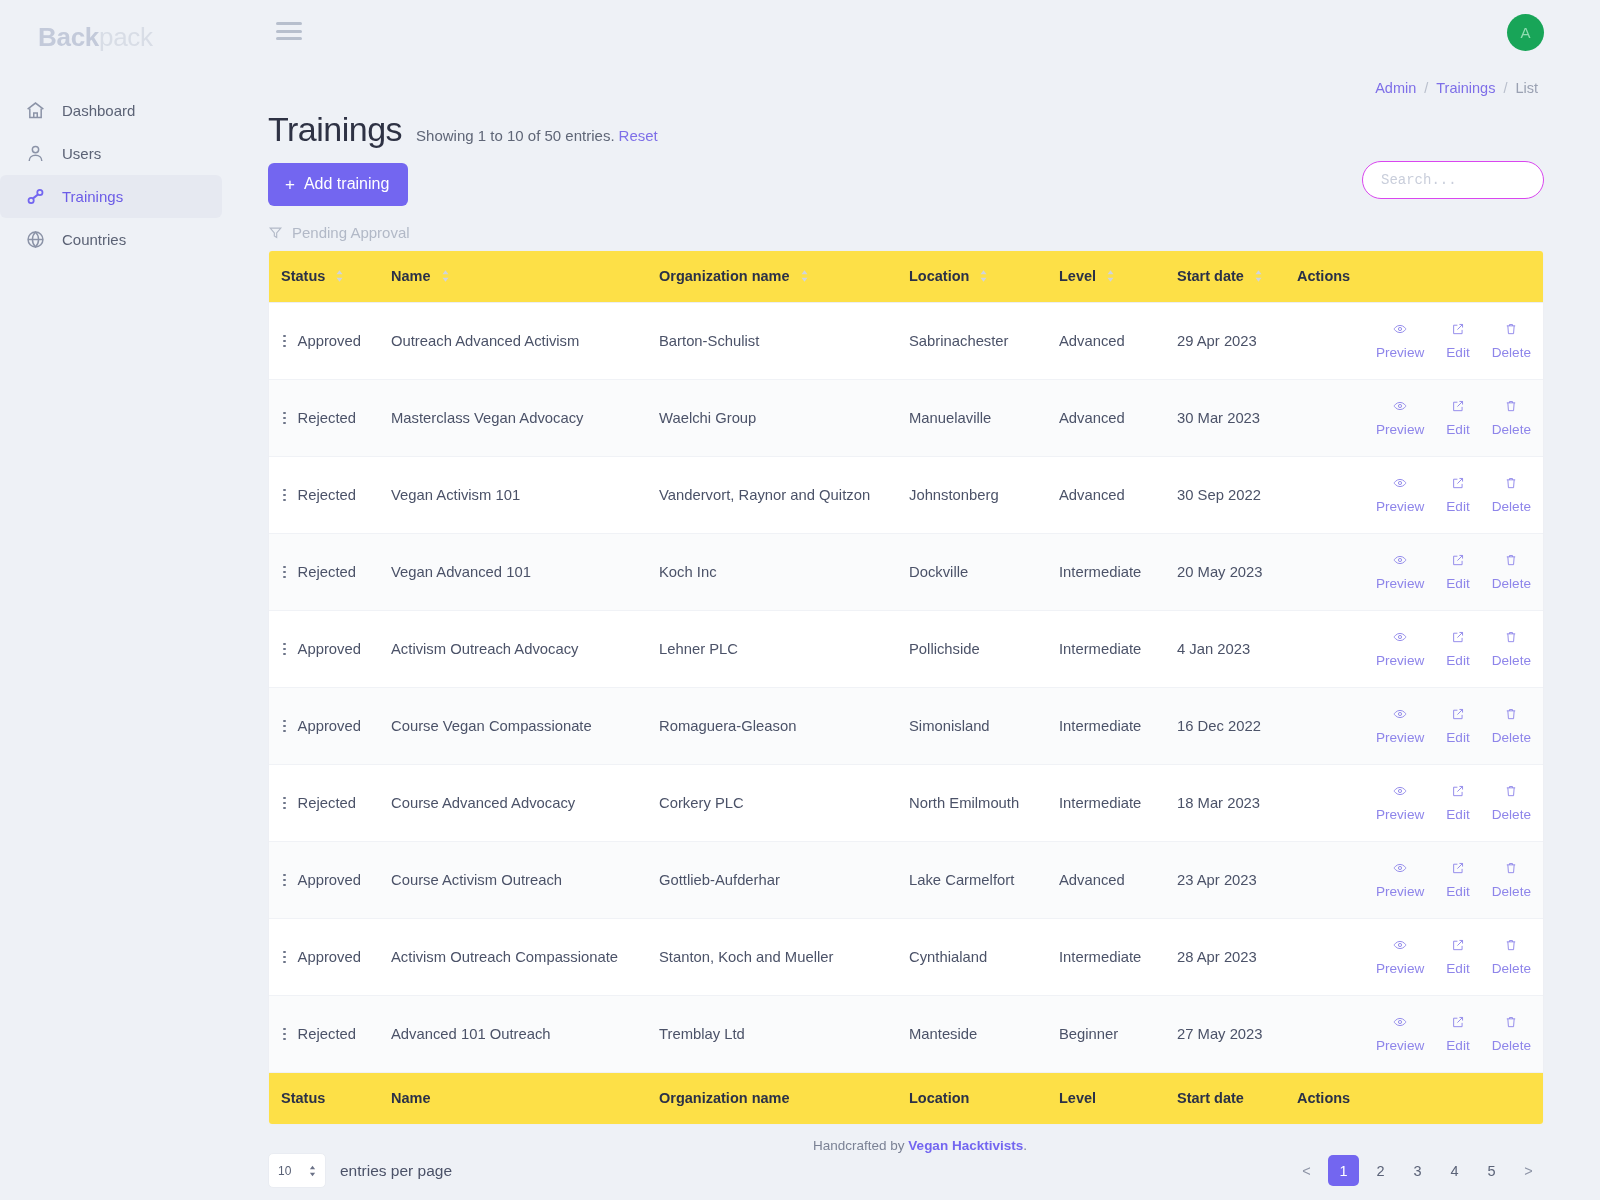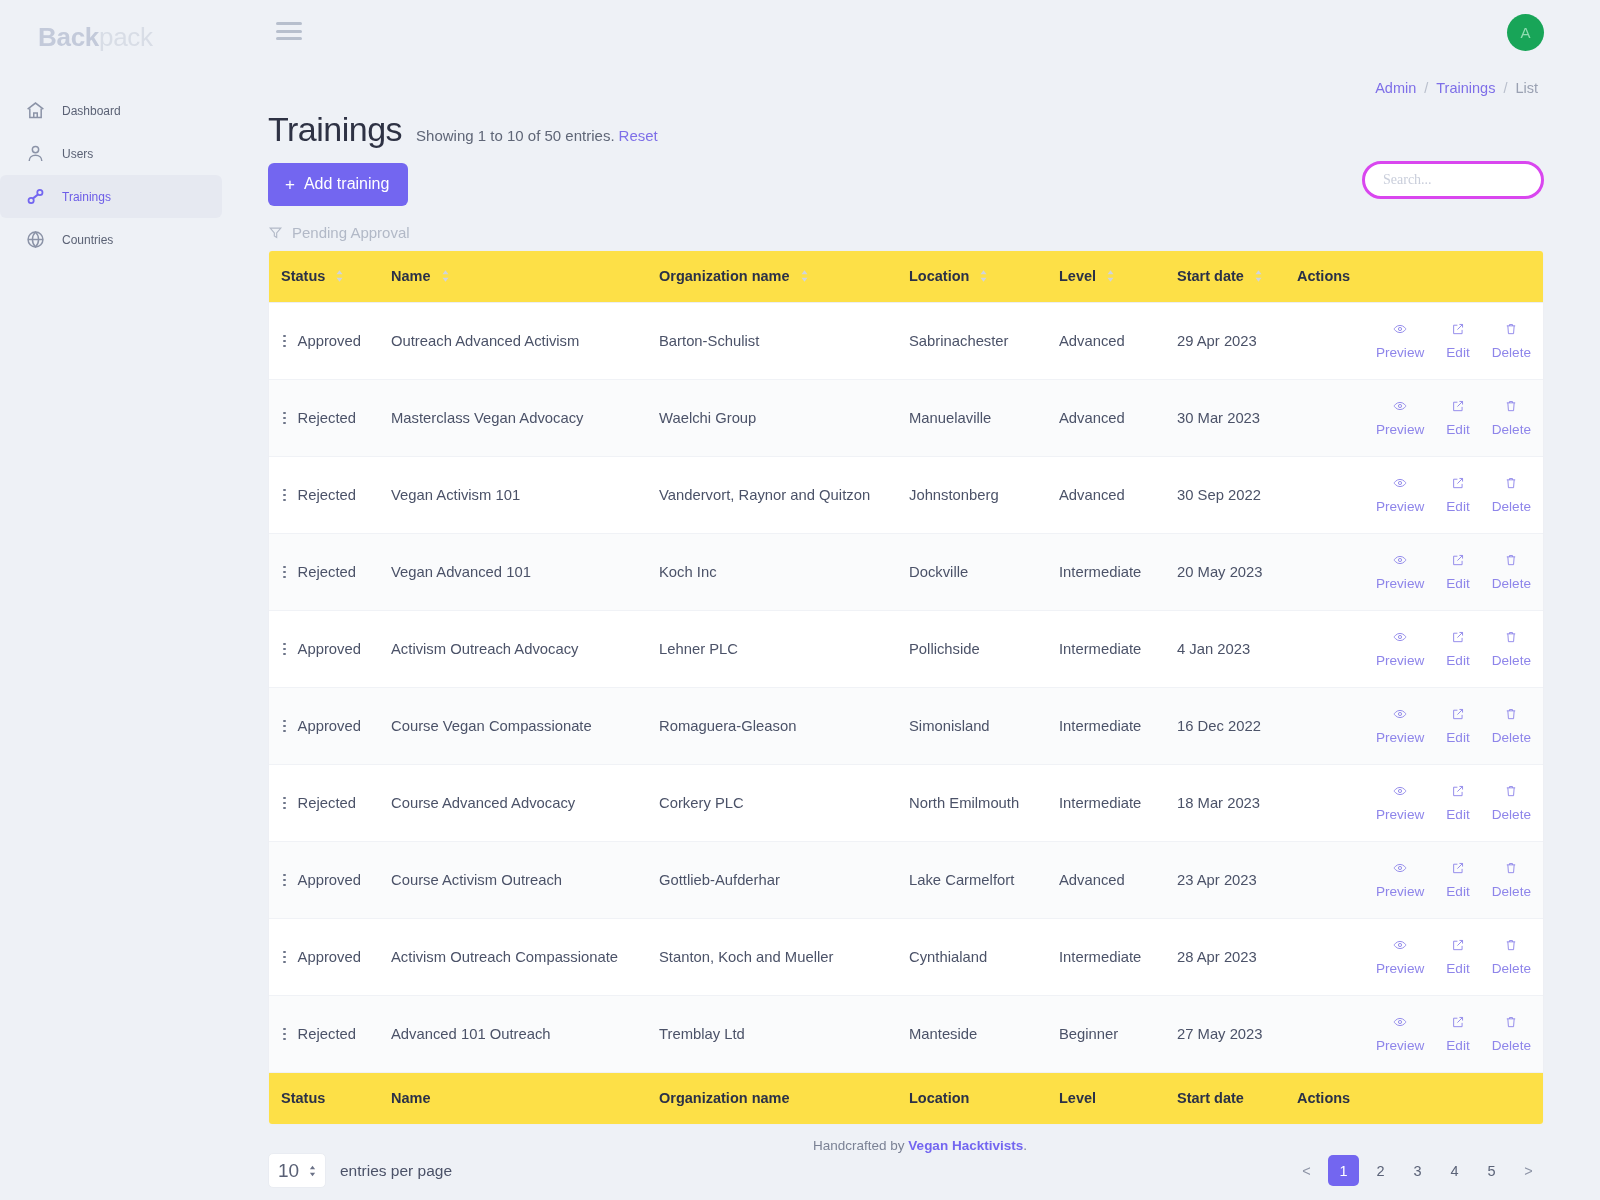--- a/index.html
+++ b/index.html
@@ -43,21 +43,21 @@
   .nav { margin-top: 36px; }
 
   .nav-item {
     display: flex;
     align-items: center;
     gap: 16px;
     height: 43px;
     padding-left: 25px;
     margin: 0 0 0 0;
     color: #5b6275;
-    font-size: 12px;
+    font-size: 15px;
     cursor: pointer;
     border-radius: 6px;
     width: 222px;
   }
   .nav-item.active {
     background: #e6e9f1;
     color: #6c5ce7;
   }
   .nav-item.active .nav-ico svg { stroke: #7366f0; }
   .nav-ico {
@@ -152,26 +152,26 @@
     font-weight: 500;
   }
   .add-btn .plus { font-size: 17px; font-weight: 400; line-height: 1; }
 
   .search-box {
     position: absolute;
     right: 56px; top: 161px;
     width: 182px;
     height: 38px;
     background: #ffffff;
-    border: 3px solid #d946ef;
+    border: 1px solid #d946ef;
     border-radius: 19px;
     padding: 0 18px;
     font-size: 14px;
     color: #8f96a8;
-    font-family: Liberation Serif, serif;
+    font-family: Liberation Mono, monospace;
     outline: none;
   }
   .search-box::placeholder { color: #c9cedb; }
 
   .filter-row {
     display: flex;
     align-items: center;
     gap: 9px;
     margin-top: 18px;
     margin-bottom: 9px;
@@ -256,21 +256,21 @@
     background: #fff;
     border: 1px solid #e9ecf2;
     border-radius: 5px;
     height: 35px;
     width: 58px;
     display: flex;
     align-items: center;
     padding: 0 9px;
     cursor: pointer;
   }
-  .select-wrap .val { font-size: 19px; color: #596075; }
+  .select-wrap .val { font-size: 12px; color: #596075; }
   .select-wrap .updown {
     position: absolute; right: 8px; top: 50%; transform: translateY(-50%);
     display: flex; flex-direction: column; line-height: 0.55; color: #6b7287; font-size: 10px;
   }
   .per-label { font-size: 15.5px; color: #4b5268; }
 
   .pagination { display: flex; align-items: center; gap: 6px; }
   .pg {
     min-width: 31px; height: 31px;
     display: flex; align-items: center; justify-content: center;

